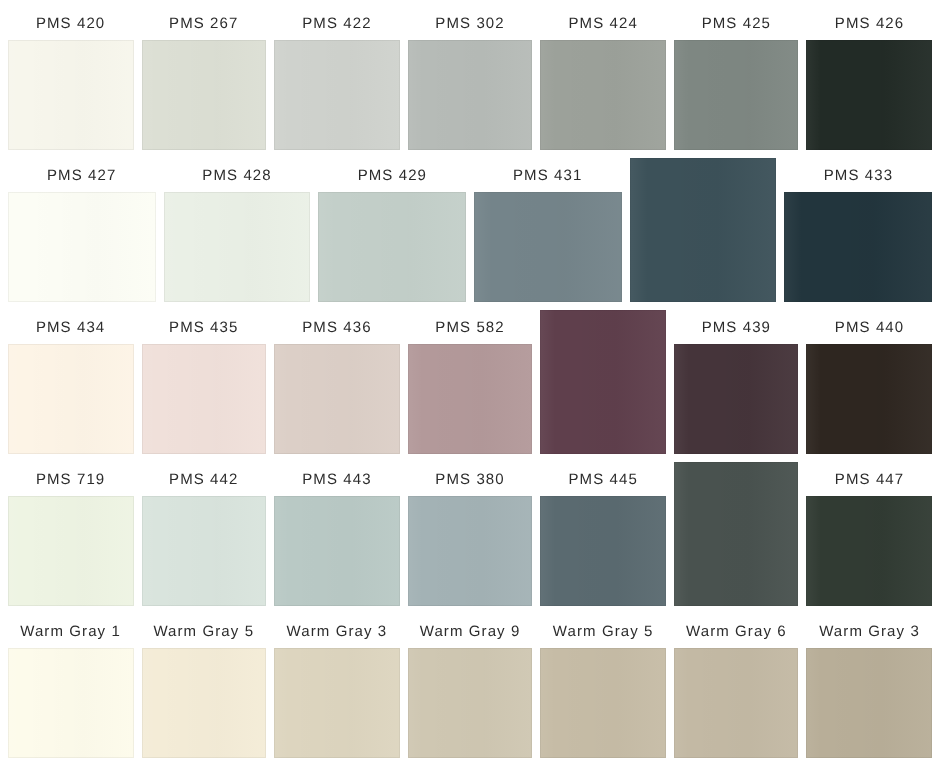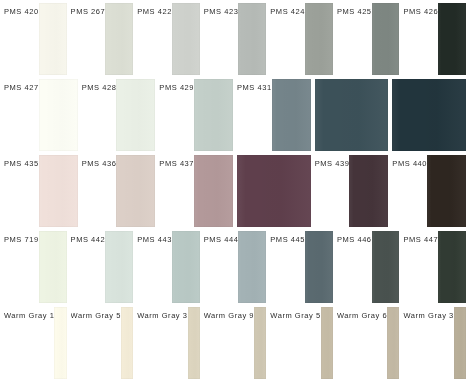--- a/index.html
+++ b/index.html
@@ -29,21 +29,21 @@
     display: flex;
     flex: 1 1 0;
     min-height: 0;
   }
 
   .swatch-cell {
     flex: 1 1 0;
     min-width: 0;
     box-sizing: border-box;
     display: flex;
-    flex-direction: row;
+    flex-direction: column;
     padding: 0 2px;
   }
 
   .swatch-label {
     height: 17px;
     line-height: 17px;
     text-align: center;
     font-size: 7.5px;
     letter-spacing: 0.55px;
     color: #2c2c2c;
@@ -83,21 +83,21 @@
       </div>
       <div class="swatch-cell">
         <div class="swatch-label">PMS 267</div>
         <div class="swatch-chip" style="background-color: rgb(220, 223, 212);"></div>
       </div>
       <div class="swatch-cell">
         <div class="swatch-label">PMS 422</div>
         <div class="swatch-chip" style="background-color: rgb(207, 210, 205);"></div>
       </div>
       <div class="swatch-cell">
-        <div class="swatch-label">PMS 423</div>
+        <div class="swatch-label">PMS 302</div>
         <div class="swatch-chip" style="background-color: rgb(182, 187, 183);"></div>
       </div>
       <div class="swatch-cell">
         <div class="swatch-label">PMS 424</div>
         <div class="swatch-chip" style="background-color: rgb(156, 161, 154);"></div>
       </div>
       <div class="swatch-cell">
         <div class="swatch-label">PMS 425</div>
         <div class="swatch-chip" style="background-color: rgb(126, 135, 130);"></div>
       </div>
@@ -120,34 +120,39 @@
         <div class="swatch-chip" style="background-color: rgb(195, 207, 201);"></div>
       </div>
       <div class="swatch-cell">
         <div class="swatch-label">PMS 431</div>
         <div class="swatch-chip" style="background-color: rgb(116, 132, 138);"></div>
       </div>
       <div class="swatch-cell">
         <div class="swatch-chip" style="background-color: rgb(60, 81, 89);"></div>
       </div>
       <div class="swatch-cell">
+        <div class="swatch-label">PMS 433</div>
         <div class="swatch-chip" style="background-color: rgb(34, 53, 61);"></div>
       </div>
     </div>
     <div class="swatch-row">
+      <div class="swatch-cell">
+        <div class="swatch-label">PMS 434</div>
+        <div class="swatch-chip" style="background-color: rgb(253, 244, 230);"></div>
+      </div>
       <div class="swatch-cell">
         <div class="swatch-label">PMS 435</div>
         <div class="swatch-chip" style="background-color: rgb(240, 224, 218);"></div>
       </div>
       <div class="swatch-cell">
         <div class="swatch-label">PMS 436</div>
         <div class="swatch-chip" style="background-color: rgb(220, 207, 199);"></div>
       </div>
       <div class="swatch-cell">
-        <div class="swatch-label">PMS 437</div>
+        <div class="swatch-label">PMS 582</div>
         <div class="swatch-chip" style="background-color: rgb(179, 153, 154);"></div>
       </div>
       <div class="swatch-cell">
         <div class="swatch-chip" style="background-color: rgb(95, 63, 76);"></div>
       </div>
       <div class="swatch-cell">
         <div class="swatch-label">PMS 439</div>
         <div class="swatch-chip" style="background-color: rgb(69, 52, 58);"></div>
       </div>
       <div class="swatch-cell">
@@ -162,29 +167,28 @@
       </div>
       <div class="swatch-cell">
         <div class="swatch-label">PMS 442</div>
         <div class="swatch-chip" style="background-color: rgb(217, 228, 221);"></div>
       </div>
       <div class="swatch-cell">
         <div class="swatch-label">PMS 443</div>
         <div class="swatch-chip" style="background-color: rgb(185, 201, 197);"></div>
       </div>
       <div class="swatch-cell">
-        <div class="swatch-label">PMS 444</div>
+        <div class="swatch-label">PMS 380</div>
         <div class="swatch-chip" style="background-color: rgb(163, 178, 181);"></div>
       </div>
       <div class="swatch-cell">
         <div class="swatch-label">PMS 445</div>
         <div class="swatch-chip" style="background-color: rgb(90, 106, 112);"></div>
       </div>
       <div class="swatch-cell">
-        <div class="swatch-label">PMS 446</div>
         <div class="swatch-chip" style="background-color: rgb(73, 82, 79);"></div>
       </div>
       <div class="swatch-cell">
         <div class="swatch-label">PMS 447</div>
         <div class="swatch-chip" style="background-color: rgb(49, 59, 51);"></div>
       </div>
     </div>
     <div class="swatch-row">
       <div class="swatch-cell">
         <div class="swatch-label">Warm Gray 1</div>

